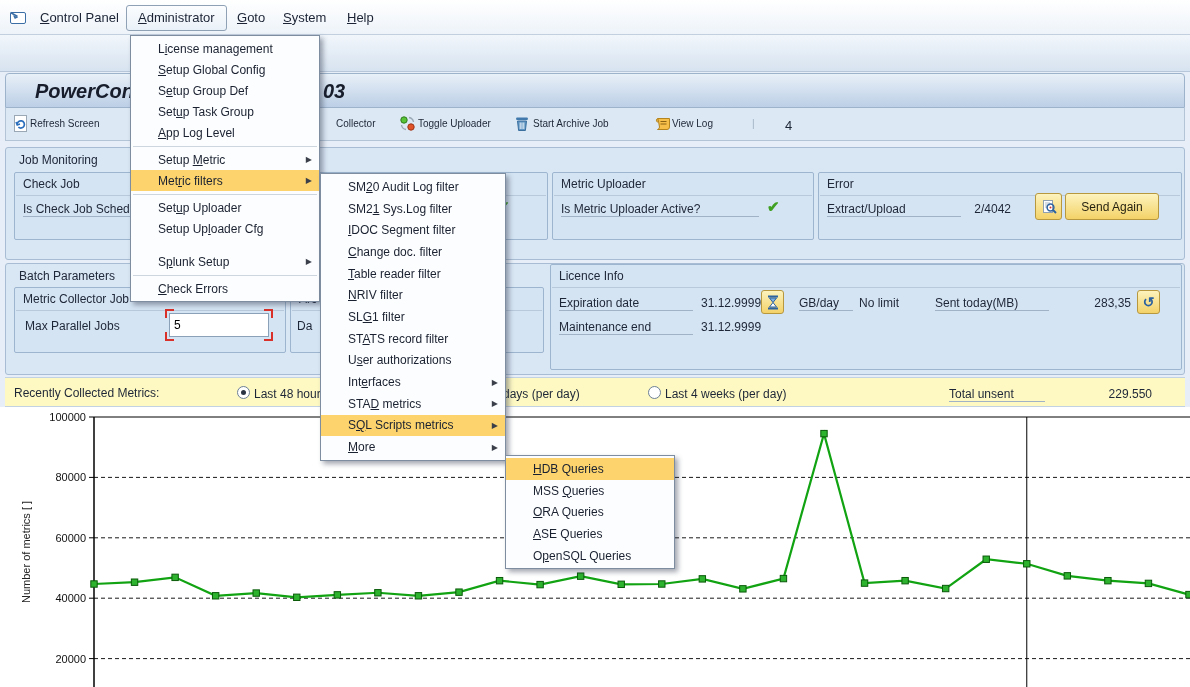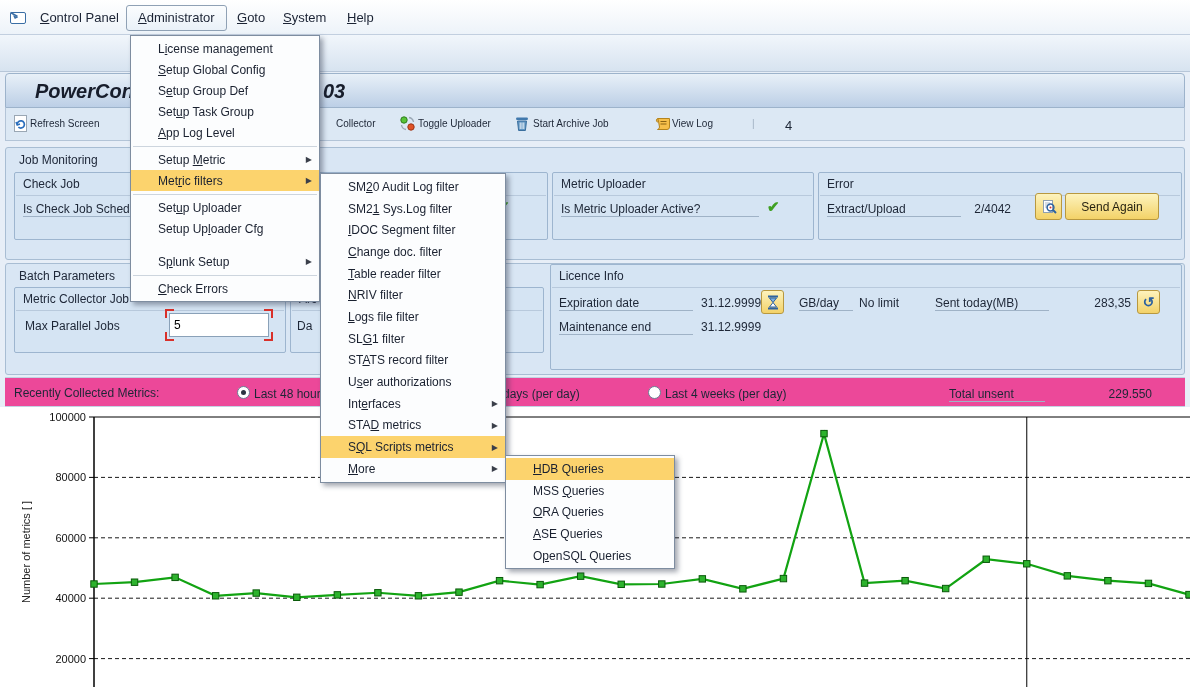--- a/index.html
+++ b/index.html
@@ -50,21 +50,21 @@
     font-size:12px;color:#231f10;cursor:default}
   .sap-input{border:1px solid #8aa1b8;background:#fff;font:12px "Liberation Sans",sans-serif;padding:0 4px}
   .fcw{position:absolute}
   .fc{position:absolute;width:9px;height:9px;border:0 solid #d9302a}
   .fc.tl{left:0;top:0;border-left-width:2px;border-top-width:2px}
   .fc.tr{right:0;top:0;border-right-width:2px;border-top-width:2px}
   .fc.bl{left:0;bottom:0;border-left-width:2px;border-bottom-width:2px}
   .fc.br{right:0;bottom:0;border-right-width:2px;border-bottom-width:2px}
 
   
-  #metricsrow{position:absolute;left:5px;top:377px;width:1180px;height:30px;background:#ec4899;
+  #metricsrow{position:absolute;left:5px;top:377px;width:1180px;height:30px;background:#fef9c3;
     border-top:1px solid #c3d2e2;border-bottom:1px solid #c3d2e2}
   .radio{position:absolute;width:13px;height:13px;border-radius:50%;border:1px solid #6c7f94;background:#fff}
   .radio.sel::after{content:"";position:absolute;left:3px;top:3px;width:5px;height:5px;border-radius:50%;background:#2b3442}
 
   
   #chartarea{position:absolute;left:0;top:407px;width:1190px;height:280px;background:#fff}
 
   
   .menu{position:absolute;background:#fcfdfe;border:1px solid #7e8da0;
     box-shadow:3px 3px 5px rgba(50,60,80,.45);padding:2px 0;z-index:40}
@@ -417,23 +417,20 @@
     <div class="menu-item" style="height: 21.7px;">
       <span><u>C</u>hange doc. filter</span>
     </div>
     <div class="menu-item" style="height: 21.7px;">
       <span><u>T</u>able reader filter</span>
     </div>
     <div class="menu-item" style="height: 21.7px;">
       <span><u>N</u>RIV filter</span>
     </div>
     <div class="menu-item" style="height: 21.7px;">
-      <span><u>L</u>ogs file filter</span>
-    </div>
-    <div class="menu-item" style="height: 21.7px;">
       <span>SL<u>G</u>1 filter</span>
     </div>
     <div class="menu-item" style="height: 21.7px;">
       <span>ST<u>A</u>TS record filter</span>
     </div>
     <div class="menu-item" style="height: 21.7px;">
       <span>U<u>s</u>er authorizations</span>
     </div>
     <div class="menu-item" style="height: 21.7px;">
       <span>Int<u>e</u>rfaces</span>

